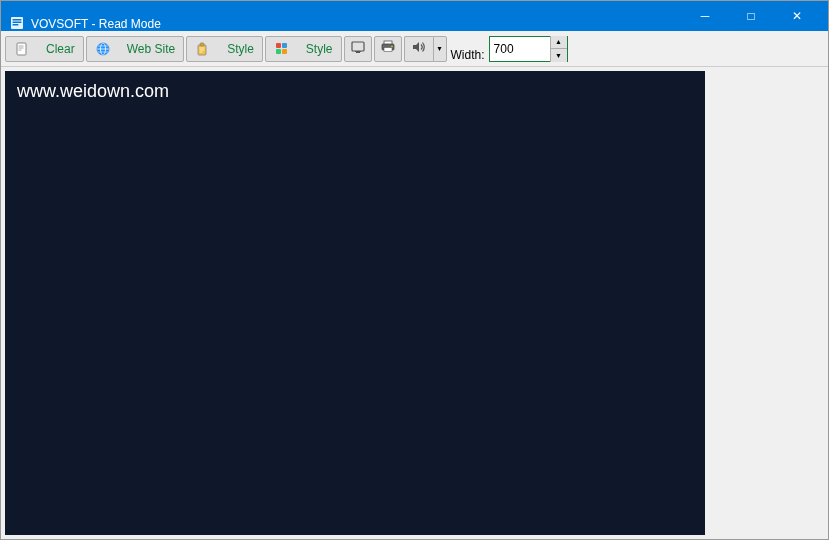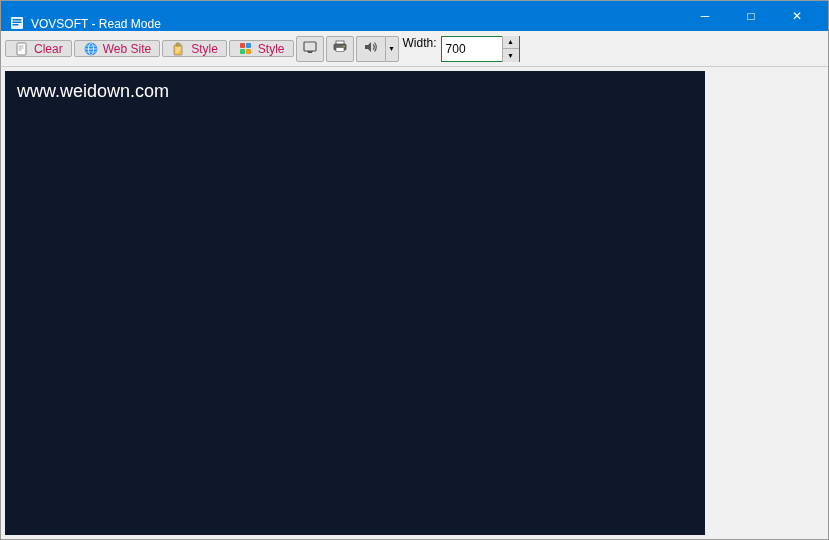--- a/index.html
+++ b/index.html
@@ -78,31 +78,31 @@
       height: 36px;
       display: flex;
       align-items: center;
       padding: 2px 4px;
       border-bottom: 1px solid #ccc;
       flex-shrink: 0;
       gap: 2px;
     }
 
     .toolbar-btn {
-      height: 17px;
+      height: 26px;
       padding: 0 8px;
       background: #e1e1e1;
       border: 1px solid #adadad;
       border-radius: 2px;
       cursor: pointer;
       display: flex;
       align-items: center;
-      gap: 4px;
+      gap: 16px;
       font-size: 12px;
-      color: #be185d;
+      color: #15803d;
       white-space: nowrap;
     }
 
     
     .btn-icon {
       width: 16px;
       height: 16px;
       display: flex;
       align-items: center;
       justify-content: center;
@@ -150,21 +150,21 @@
       cursor: pointer;
       display: flex;
       align-items: center;
       justify-content: center;
       font-size: 8px;
     }
 
     
     .width-group {
       display: flex;
-      align-items: flex-start;
+      align-items: flex-end;
       gap: 4px;
       margin-left: 2px;
     }
 
     .width-label {
       font-size: 12px;
       color: #000;
     }
 
     .width-input-group {

